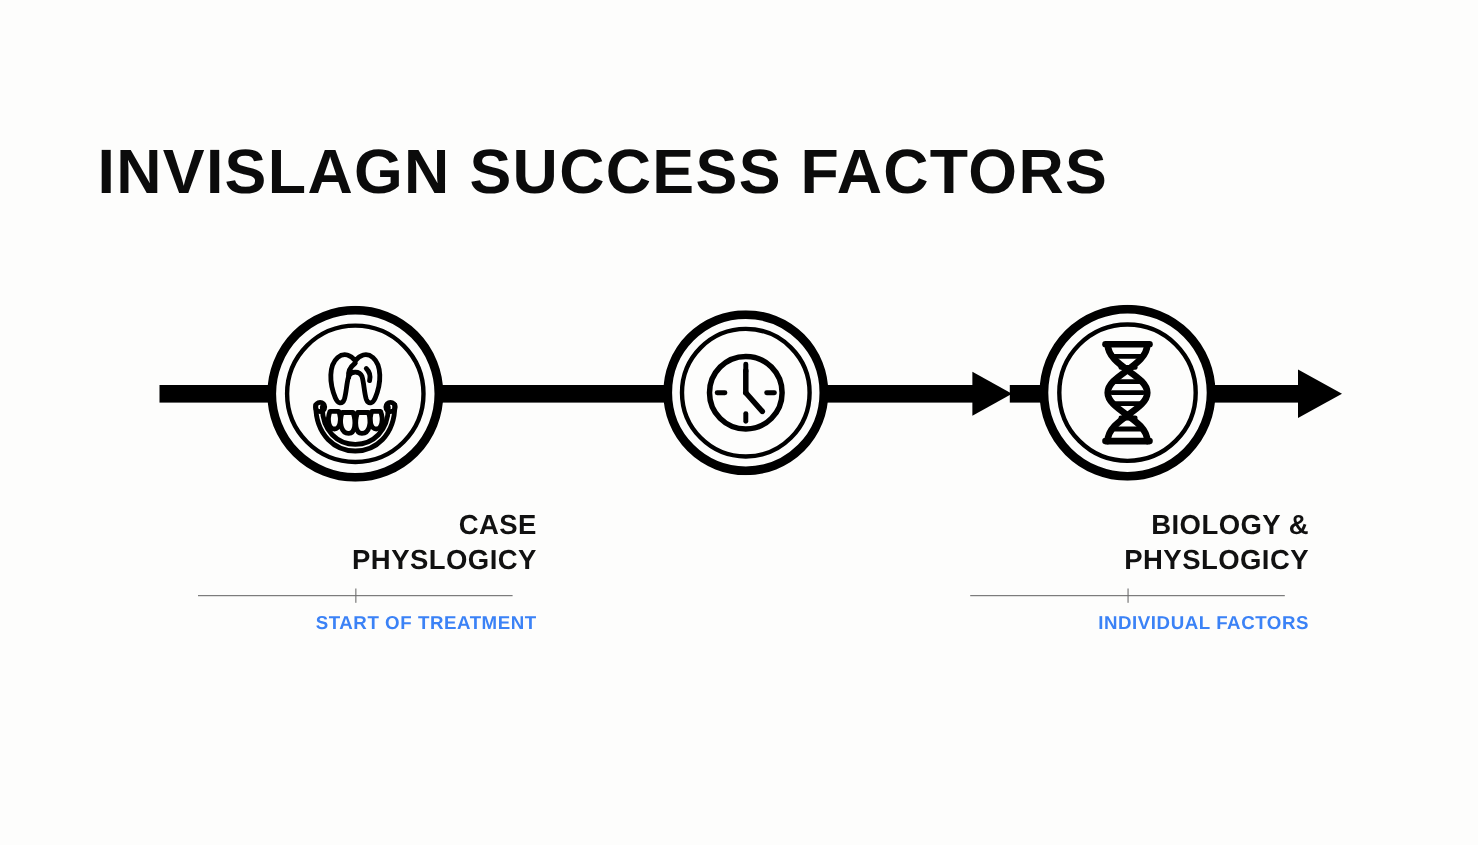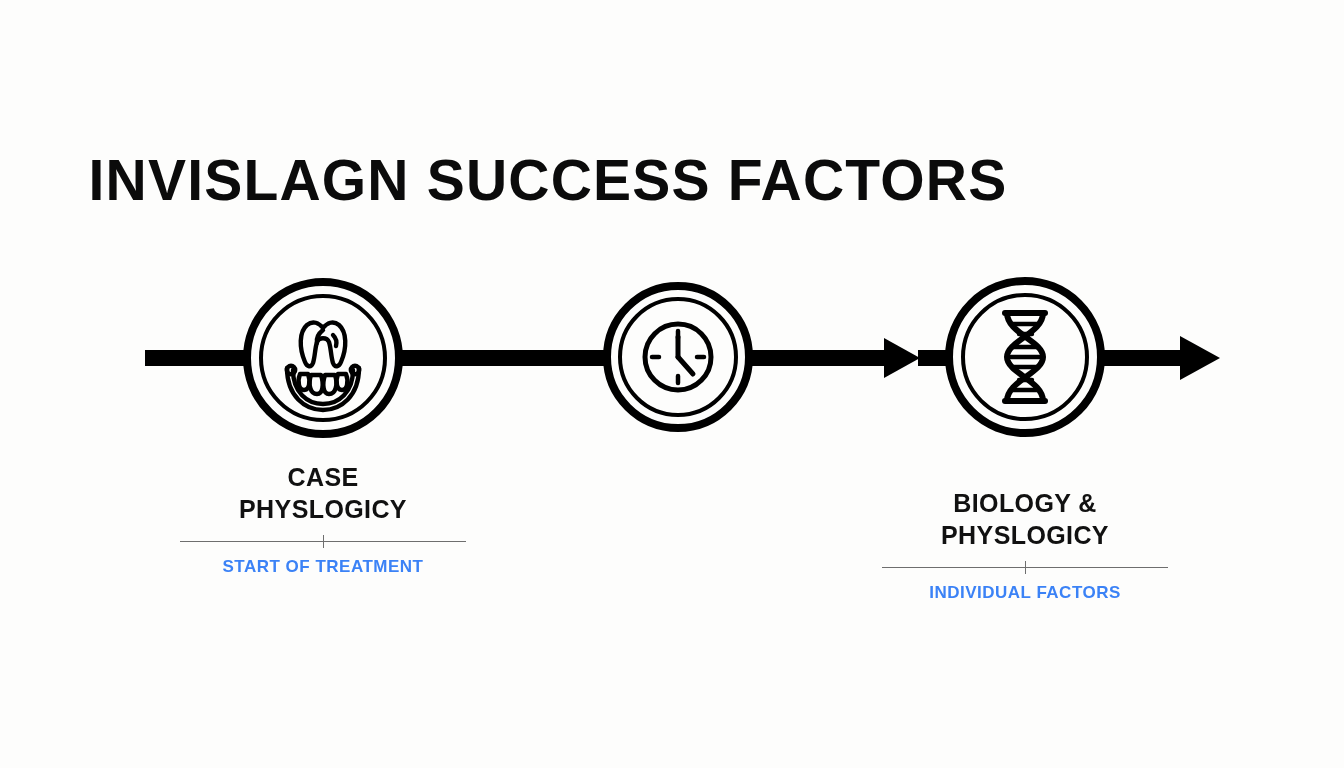--- a/index.html
+++ b/index.html
@@ -26,21 +26,20 @@
     top: 123px;
     width: 1096px;
     text-align: center;
     font-family: "Liberation Sans", sans-serif;
     font-weight: 700;
     font-size: 57px;
     line-height: 66px;
     letter-spacing: 1.2px;
     color: #0b0b0b;
     white-space: nowrap;
-    margin-top: 24px;
   }
 
   
   #flow-svg {
     position: absolute;
     left: 0;
     top: 0;
     width: 1344px;
     height: 768px;
   }
@@ -49,21 +48,21 @@
   .node {
     position: absolute;
     transform: translate(-50%, -50%);
   }
   .node-icon-svg { display: block; }
 
   
   .caption {
     position: absolute;
     transform: translateX(-50%);
-    text-align: center;
+    text-align: right;
     width: 330px;
   }
   .caption-title {
     font-family: "Liberation Sans", sans-serif;
     font-weight: 700;
     font-size: 25px;
     line-height: 32px;
     letter-spacing: 0.4px;
     color: #111111;
   }
@@ -182,21 +181,21 @@
   <div class="caption" style="left:323px; top:461px;">
     <div class="caption-title">CASE</div>
     <div class="caption-title">PHYSLOGICY</div>
     <div class="caption-divider">
       <span class="tick"></span>
     </div>
     <div class="caption-sub">START OF TREATMENT</div>
   </div>
 
 
-  <div class="caption" style="left:1025px; top:487px;">
+  <div class="caption" style="left:1025px; top:461px;">
     <div class="caption-title">BIOLOGY &amp;</div>
     <div class="caption-title">PHYSLOGICY</div>
     <div class="caption-divider">
       <span class="tick"></span>
     </div>
     <div class="caption-sub">INDIVIDUAL FACTORS</div>
   </div>
 
 </div>
 

